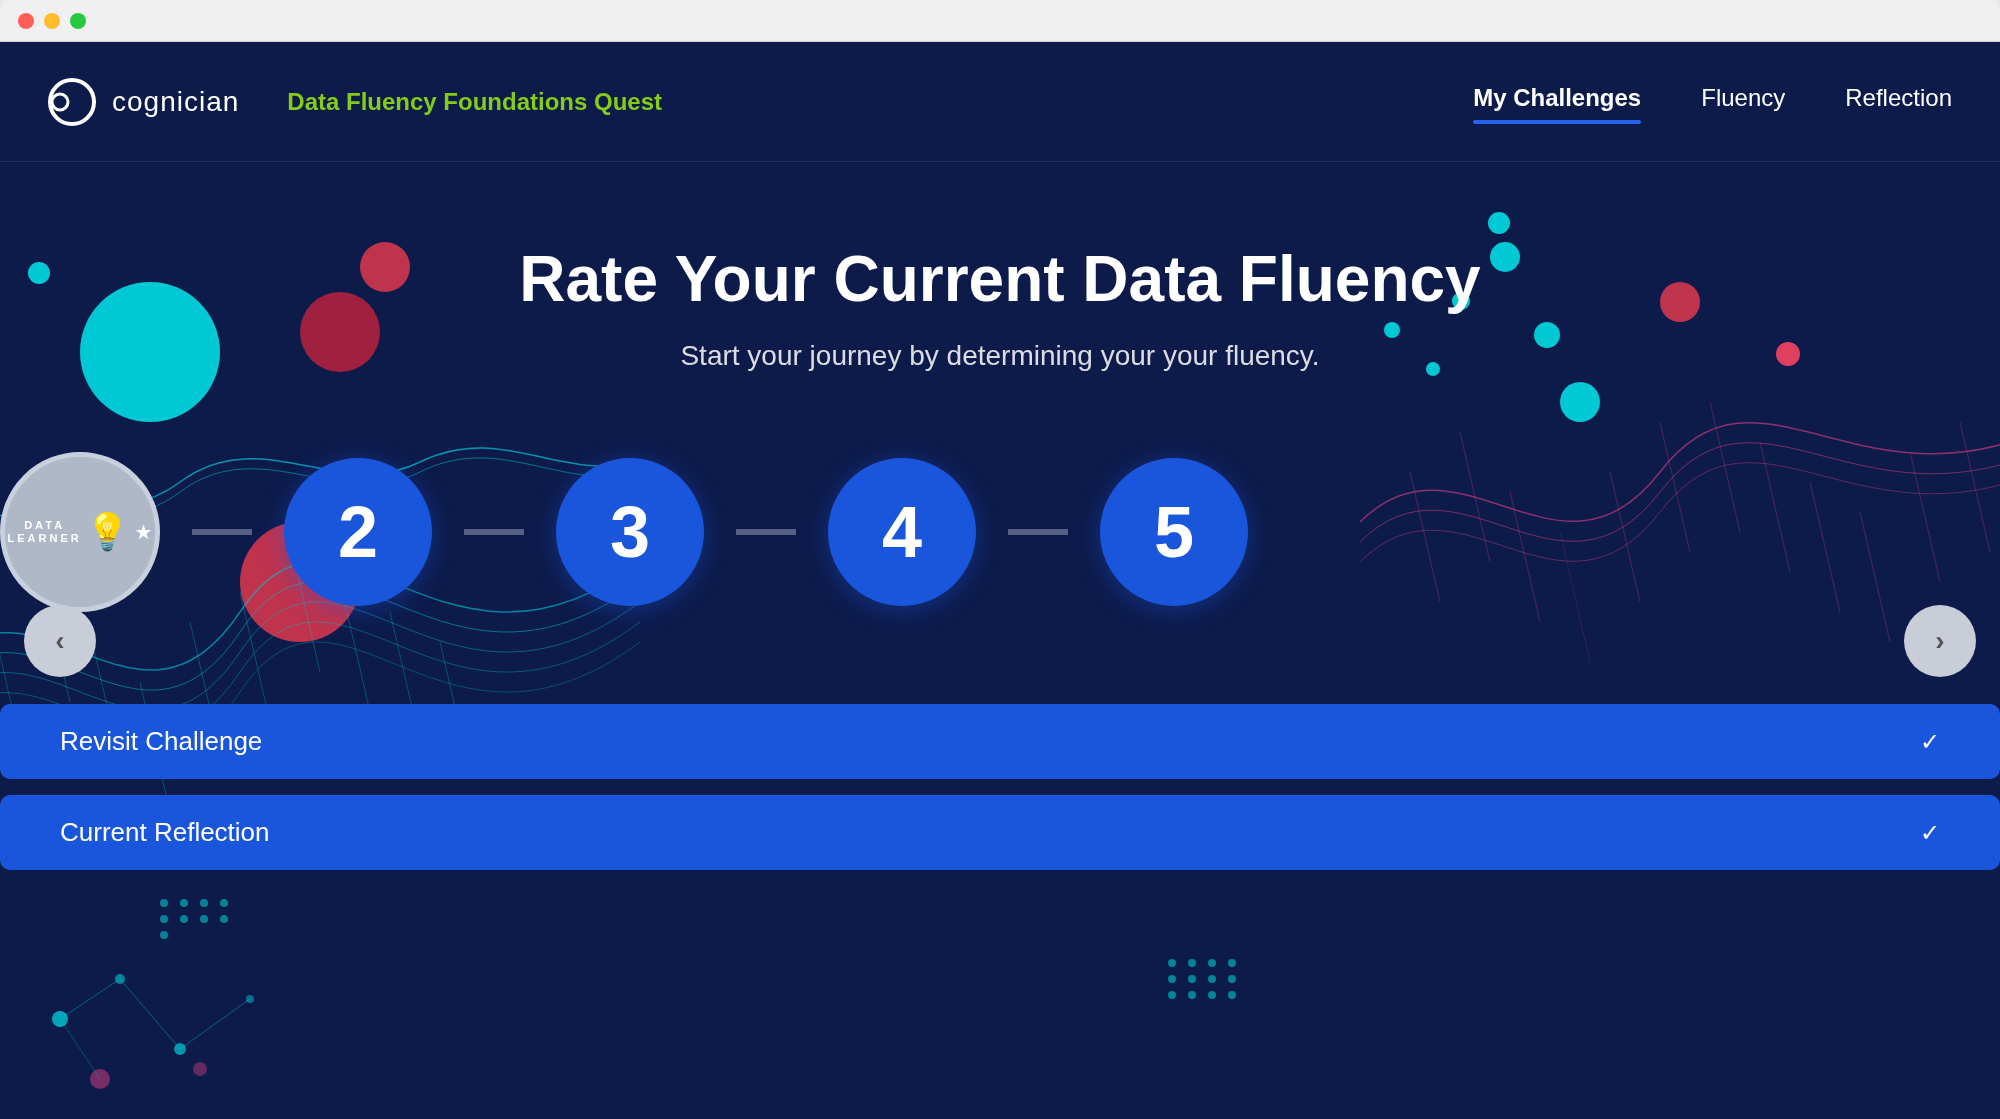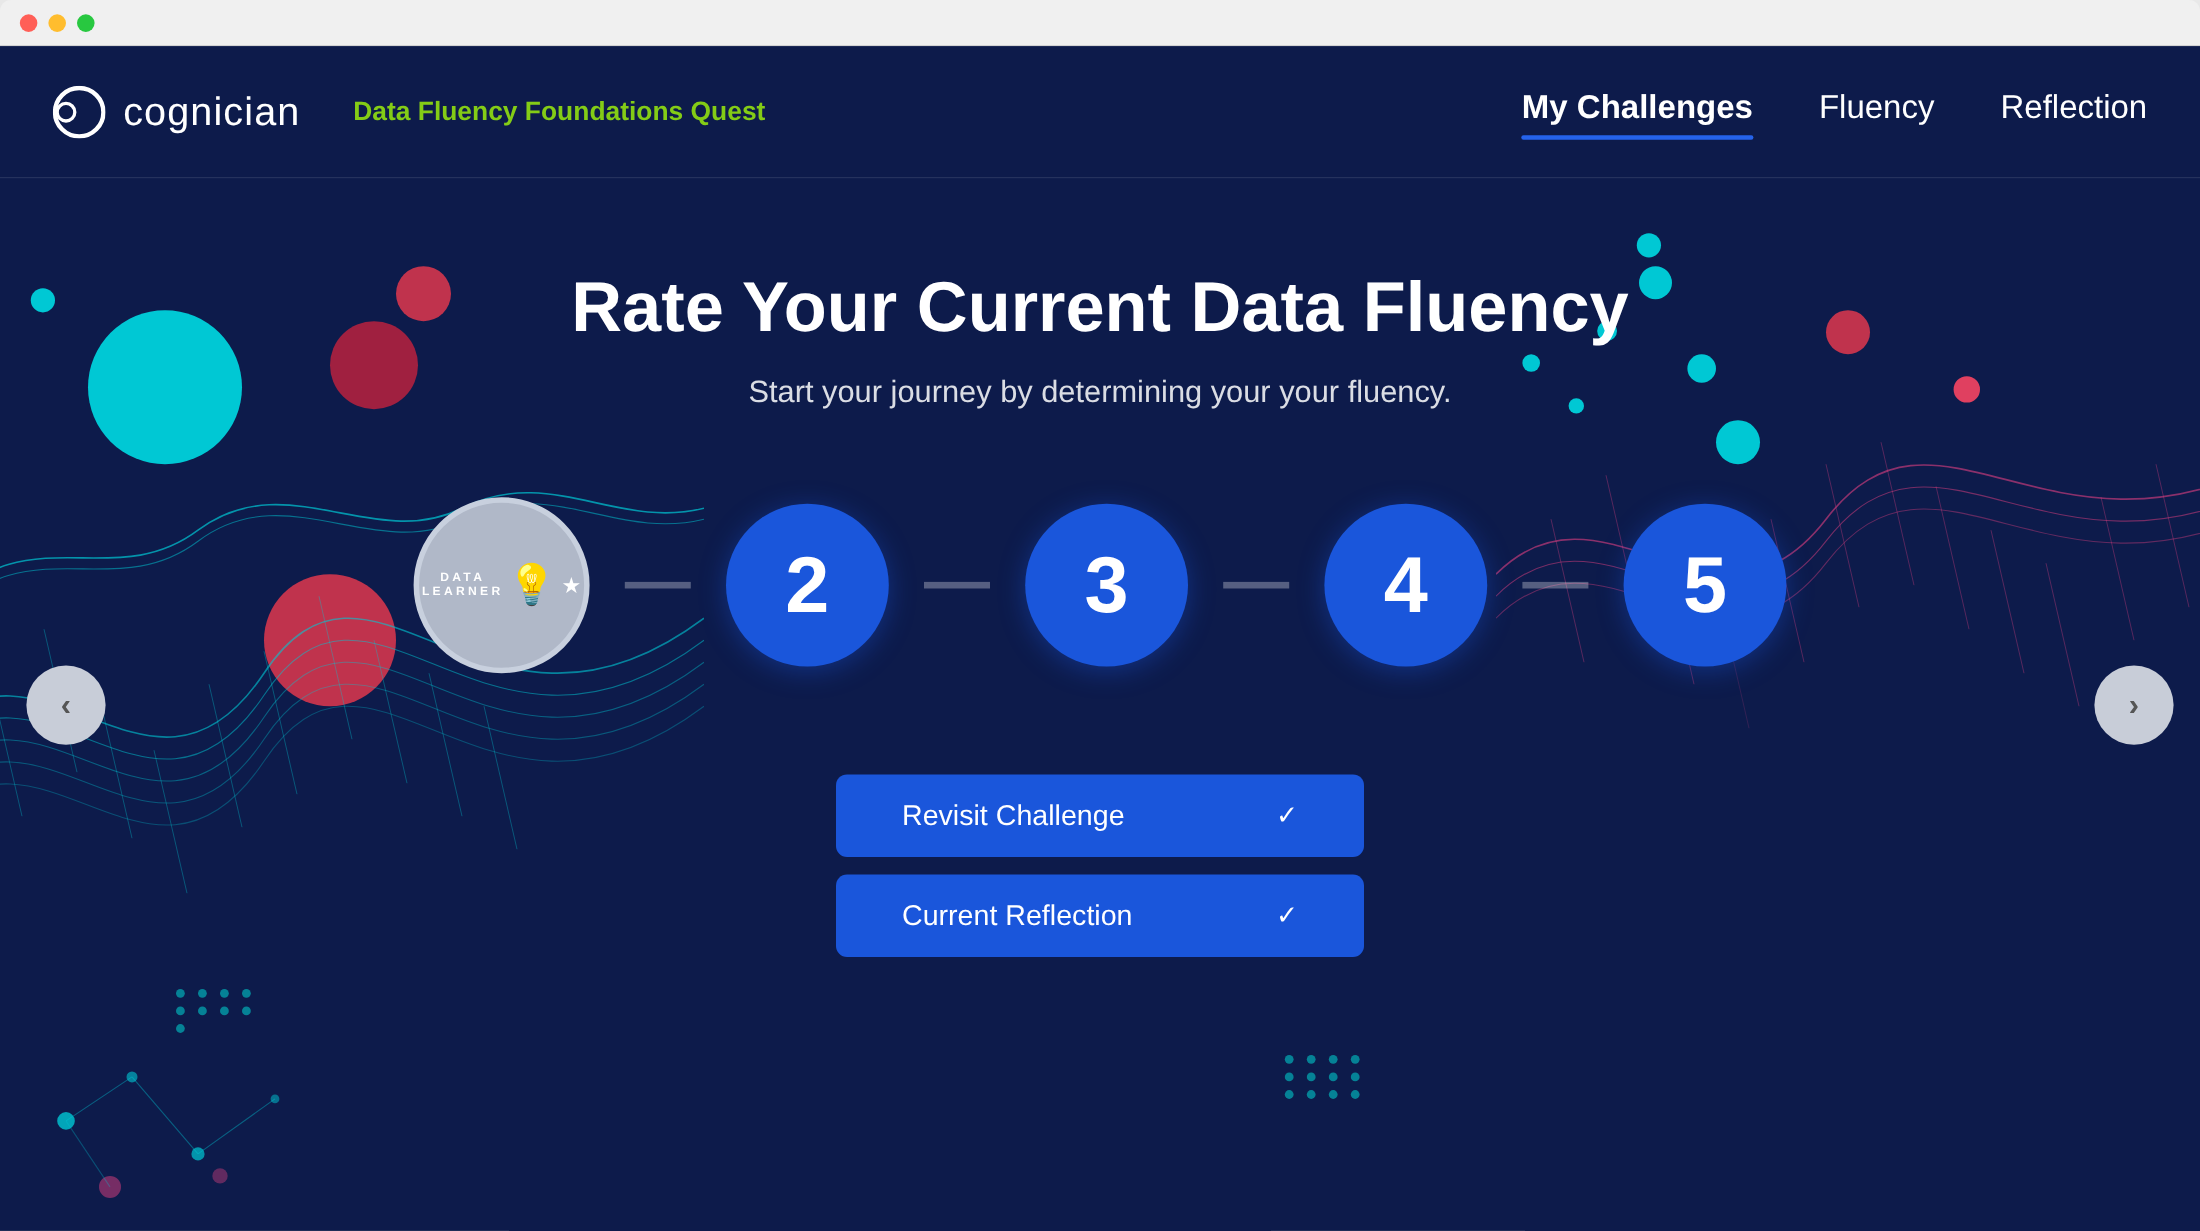--- a/index.html
+++ b/index.html
@@ -59,42 +59,42 @@
       gap: 16px;
     }
 
     .logo-icon {
       width: 48px;
       height: 48px;
     }
 
     .logo-text {
       color: white;
-      font-size: 36px;
+      font-size: 28px;
       font-weight: 400;
       letter-spacing: 1px;
     }
 
     .quest-title {
       color: #84cc16;
       font-size: 24px;
       font-weight: 600;
       margin-left: 48px;
     }
 
     .nav-links {
       margin-left: auto;
       display: flex;
       align-items: center;
       gap: 60px;
     }
 
     .nav-link {
       color: white;
-      font-size: 30px;
+      font-size: 24px;
       font-weight: 400;
       text-decoration: none;
       cursor: pointer;
       padding-bottom: 8px;
       position: relative;
     }
 
     .nav-link.active {
       font-weight: 600;
     }
@@ -110,21 +110,20 @@
       border-radius: 2px;
     }
 
     
     .main-content {
       flex: 1;
       position: relative;
       overflow: hidden;
       display: flex;
       flex-direction: column;
-      align-items: center;
     }
 
     
     .bg-decoration {
       position: absolute;
       inset: 0;
       pointer-events: none;
       overflow: hidden;
     }
 

